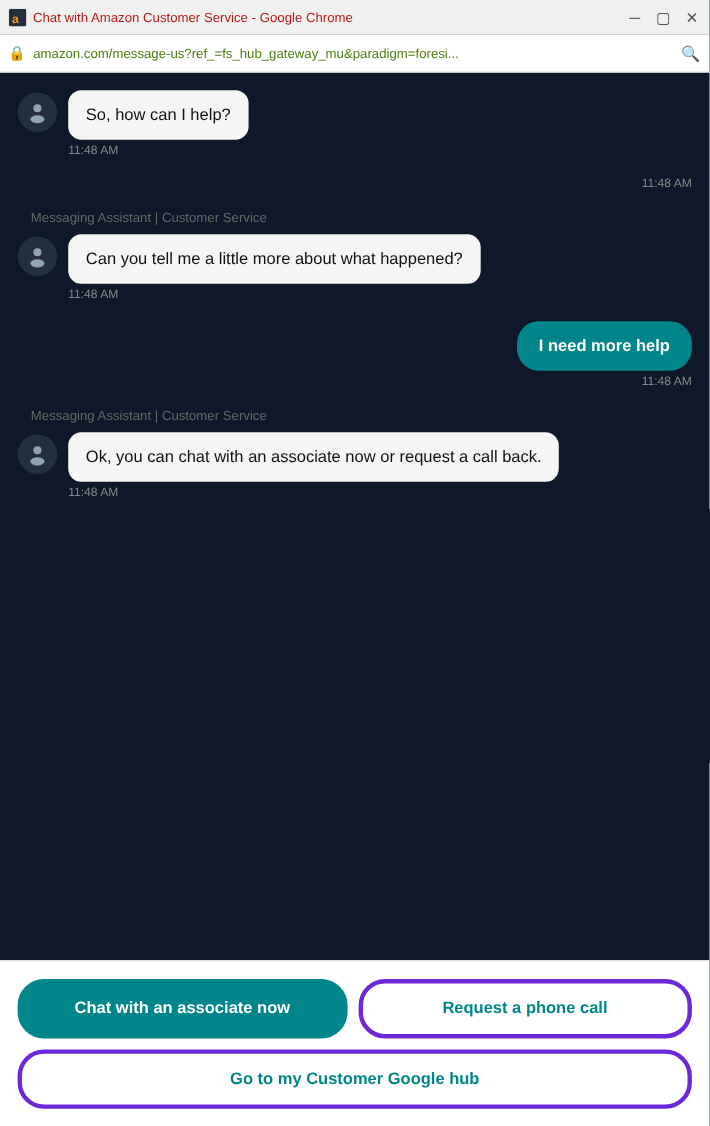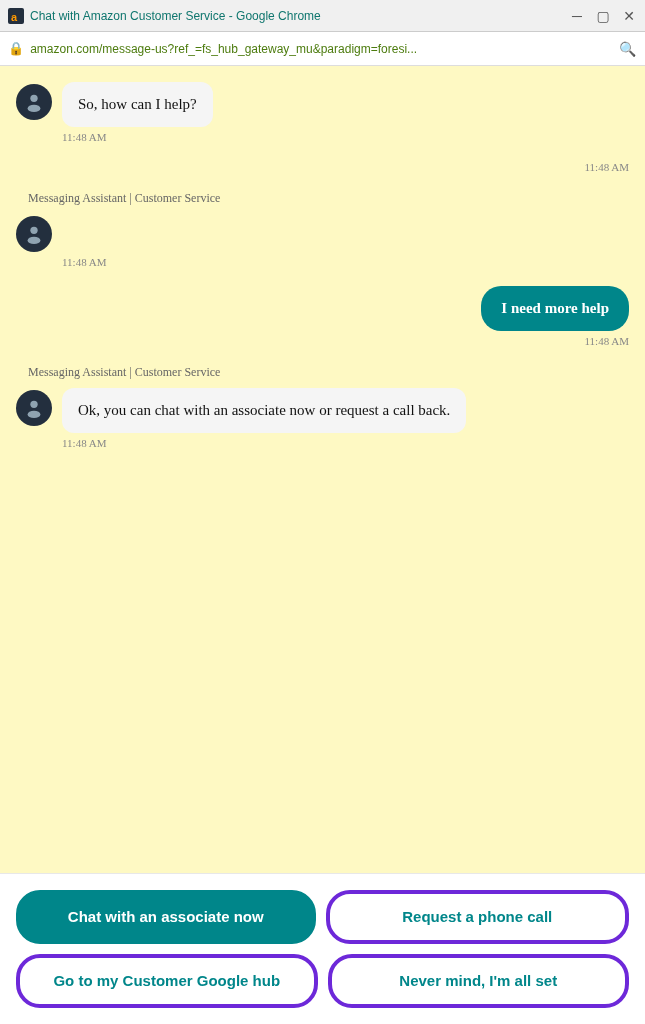--- a/index.html
+++ b/index.html
@@ -24,21 +24,21 @@
       height: 32px;
       flex-shrink: 0;
     }
     .title-bar-icon {
       width: 16px;
       height: 16px;
       margin-right: 6px;
     }
     .title-bar-title {
       font-size: 12px;
-      color: #0f766e;
+      color: #b91c1c;
       flex: 1;
     }
     .title-bar-controls {
       display: flex;
       gap: 10px;
     }
     .title-bar-btn {
       font-size: 14px;
       color: #555;
       cursor: pointer;
@@ -72,23 +72,22 @@
     .address-search-icon {
       font-size: 14px;
       color: #555;
     }
 
     
     .chat-area {
       flex: 1;
       overflow-y: auto;
       padding: 16px 16px 16px 16px;
-      background: #fef9c3;
+      background: #0f172a;
       position: relative;
-      font-family: Liberation Serif, serif;
     }
 
     
     .chat-area::-webkit-scrollbar {
       width: 12px;
     }
     .chat-area::-webkit-scrollbar-track {
       background: #f0f0f0;
     }
     .chat-area::-webkit-scrollbar-thumb {
@@ -280,20 +279,23 @@
     <div class="assistant-label">Messaging Assistant | Customer Service</div>
 
     <div class="message-group">
       <div class="bot-row">
         <div class="bot-avatar">
           <svg viewBox="0 0 24 24" fill="none" xmlns="http://www.w3.org/2000/svg">
             <circle cx="12" cy="8" r="4" fill="#8fa3b1"></circle>
             <ellipse cx="12" cy="19" rx="7" ry="4" fill="#8fa3b1"></ellipse>
           </svg>
         </div>
+        <div class="bot-bubble">
+          <span>Can you tell me a little more about what happened?</span>
+        </div>
       </div>
       <div class="timestamp bot-timestamp">11:48 AM</div>
     </div>
 
     <div class="message-group">
       <div class="user-row">
         <div class="user-bubble">
           <span>I need more help</span>
         </div>
       </div>
@@ -322,15 +324,14 @@
   </div>
 </div>
 
 <div class="action-buttons">
   <div class="action-row">
     <button class="btn-filled">Chat with an associate now</button>
     <button class="btn-outline">Request a phone call</button>
   </div>
   <div class="action-row">
     <button class="btn-outline">Go to my Customer Google hub</button>
-    <button class="btn-outline">Never mind, I'm all set</button>
   </div>
 </div>
 
 </body></html>

